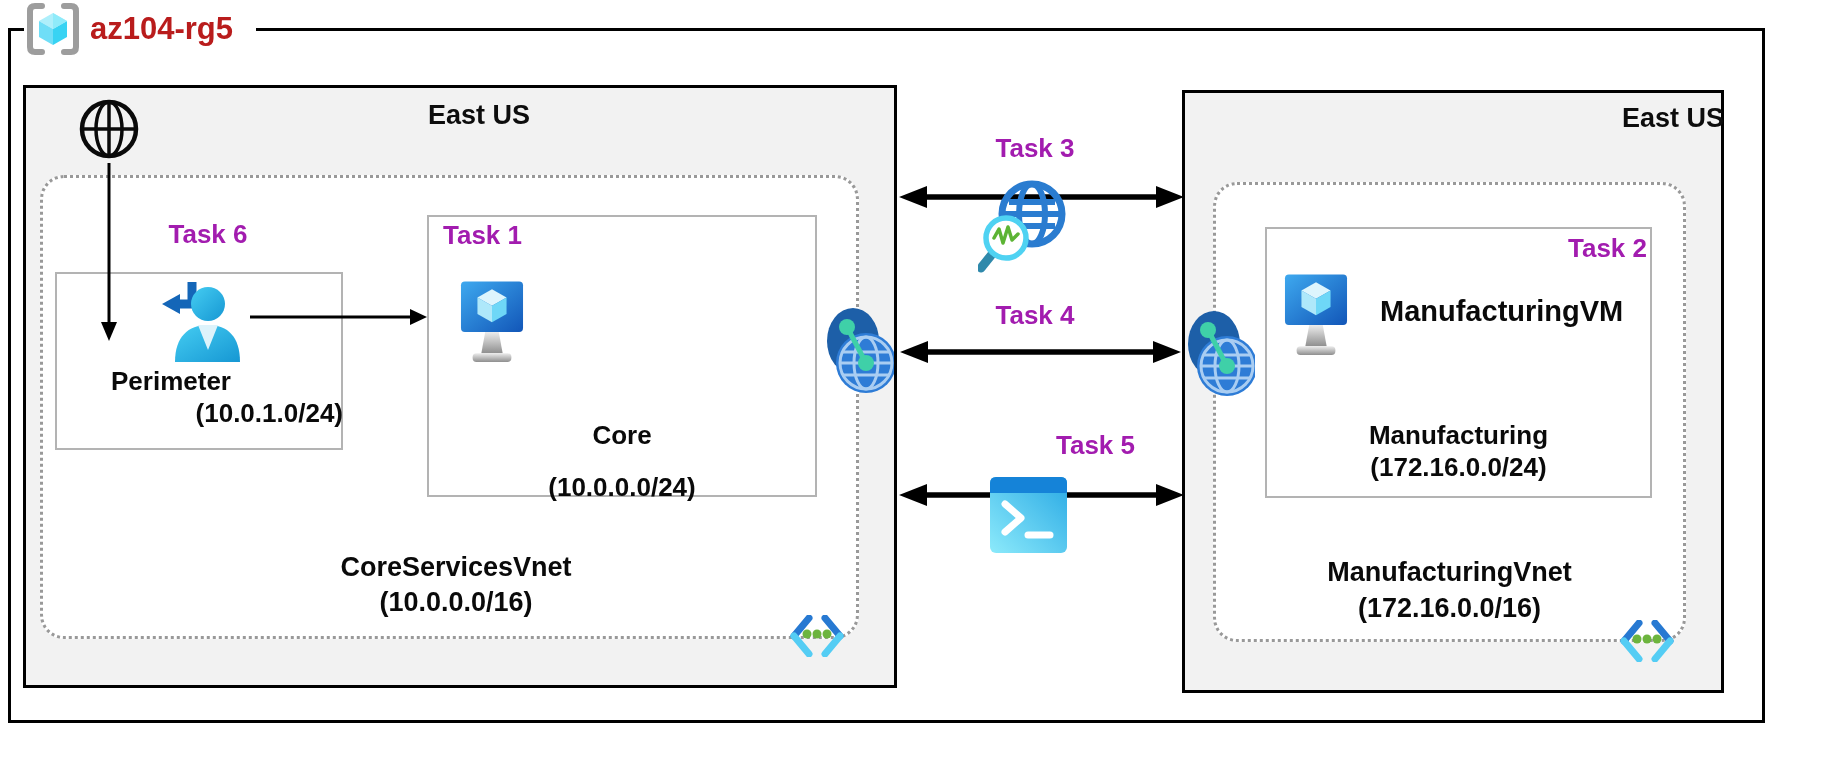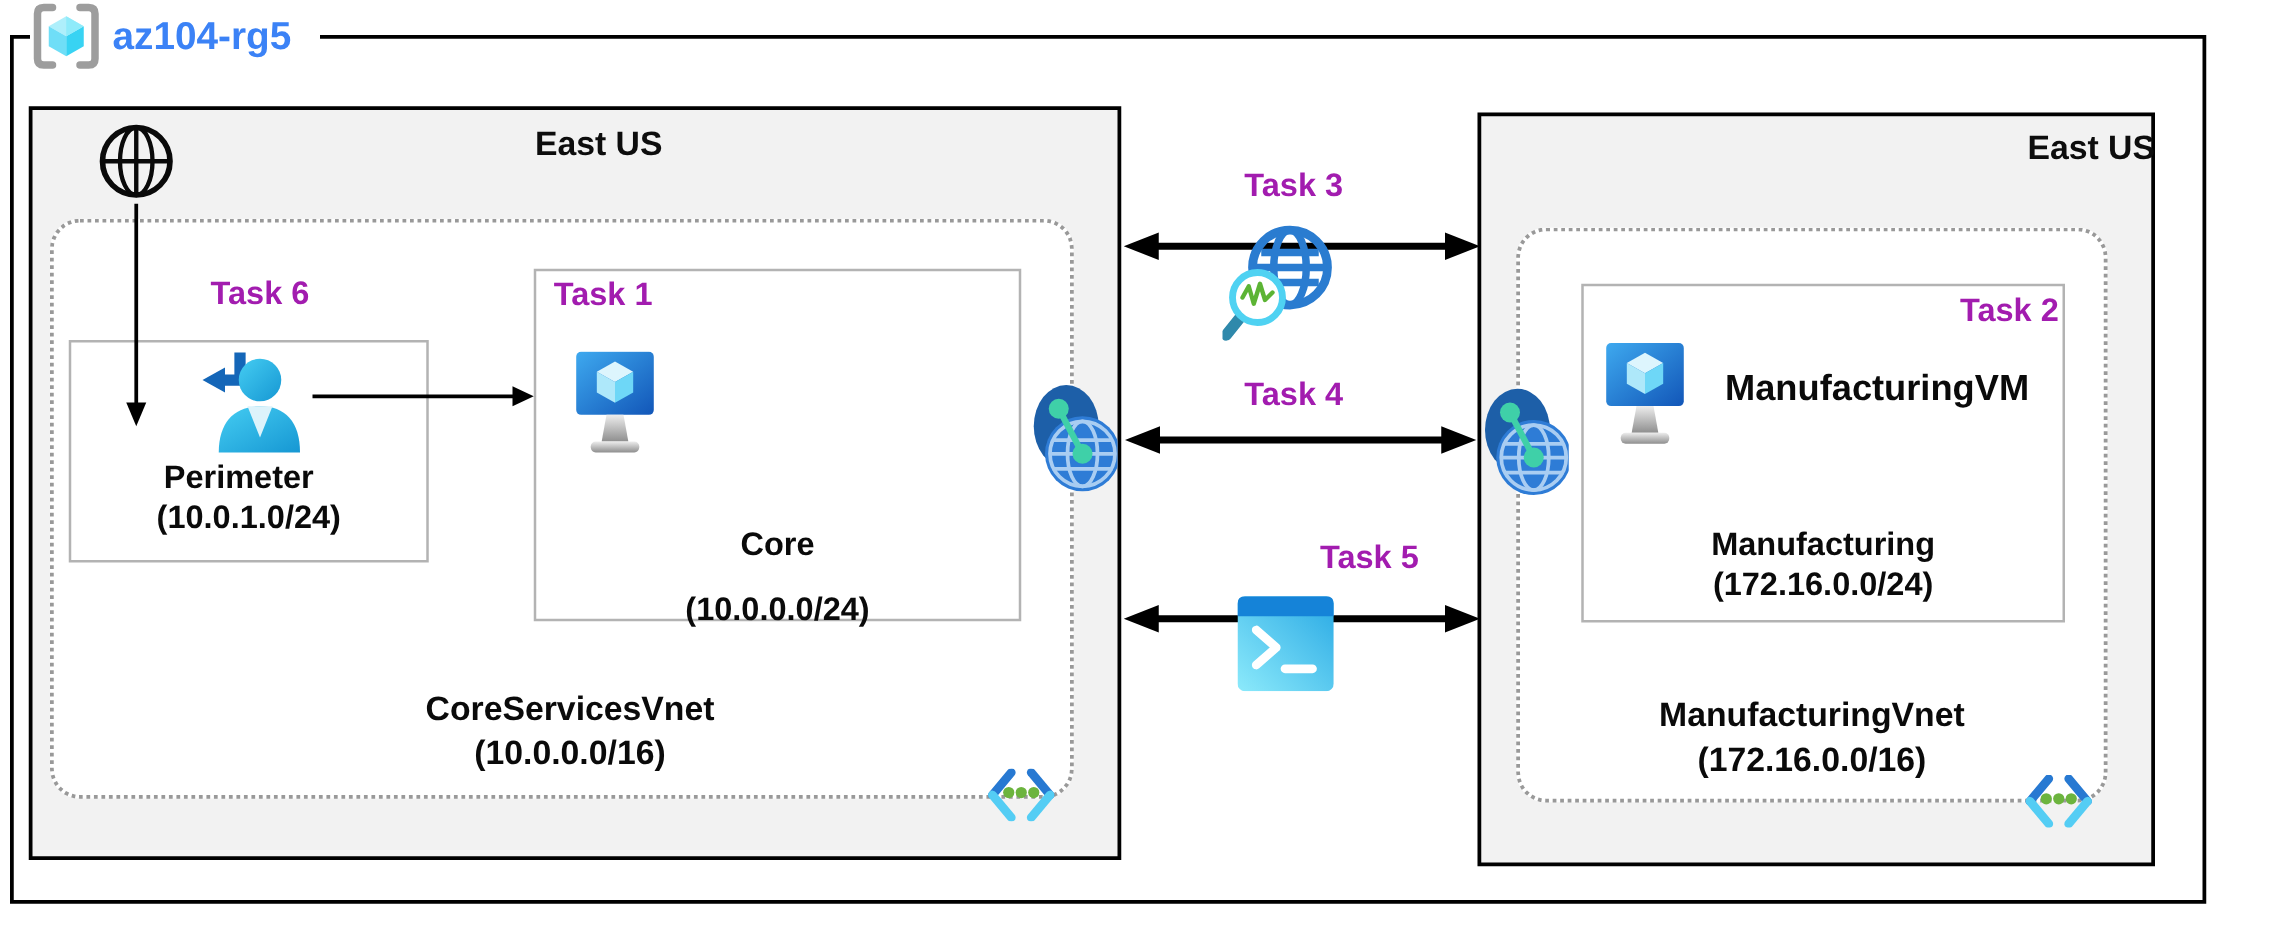--- a/index.html
+++ b/index.html
@@ -10,21 +10,21 @@
   .abs{position:absolute;}
   .outer-box{
     left:8px;top:28px;width:1757px;height:695px;
     border:3px solid #000;box-sizing:border-box;z-index:0;
   }
   .rg-title-area{
     left:24px;top:0px;height:58px;width:232px;background:#fff;z-index:7;
     display:flex;align-items:center;
   }
   .rg-label{
-    font-size:31px;font-weight:bold;color:#3b82f6;margin-left:8px;white-space:nowrap;
+    font-size:31px;font-weight:bold;color:#b91c1c;margin-left:8px;white-space:nowrap;
   }
   .region{
     background:#f2f2f2;border:3px solid #000;box-sizing:border-box;z-index:1;
   }
   .region-left{left:23px;top:85px;width:874px;height:603px;}
   .region-right{left:1182px;top:90px;width:542px;height:603px;}
   .region-header{
     font-size:27px;font-weight:bold;color:#0d0d0d;text-align:right;z-index:6;
   }
   .vnet-box{
@@ -129,22 +129,22 @@
 
   <div class="abs task-label" style="left:118px;top:219px;width:180px;text-align:center;">Task 6</div>
 
   <svg class="abs icon" style="left:148px;top:278px;" width="92" height="86" viewBox="0 0 92 86">
     <path d="M44,4 V26 H30" fill="none" stroke="#1466b8" stroke-width="9"></path>
     <polygon points="14,26 32,16 32,36" fill="#1466b8"></polygon>
     <circle cx="60" cy="26" r="17" fill="url(#gPerson)"></circle>
     <path d="M27,84 C27,59 40,47 60,47 C80,47 92,59 92,84 Z" fill="url(#gPerson)"></path>
     <polygon points="50,47 70,47 60,72" fill="#ddf3fb"></polygon>
   </svg>
-  <div class="abs name-text" style="left:55px;top:366px;width:232px;padding-left:20px;">Perimeter</div>
-  <div class="abs name-text" style="left:55px;top:398px;width:288px;">(10.0.1.0/24)</div>
+  <div class="abs name-text" style="left:55px;top:366px;width:232px;">Perimeter</div>
+  <div class="abs name-text" style="left:55px;top:398px;width:288px;text-align:right;">(10.0.1.0/24)</div>
 
   <div class="abs task-label" style="left:443px;top:220px;">Task 1</div>
   <svg class="abs icon" style="left:460px;top:281px;" width="64" height="94" viewBox="0 0 66 96">
     <rect x="1" y="0" width="64" height="52" rx="4" fill="url(#gScreen)"></rect>
     <polygon points="33,8 48,16.5 33,25 18,16.5" fill="#ddf5fd"></polygon>
     <polygon points="18,16.5 33,25 33,42 18,33.5" fill="#aee8fa"></polygon>
     <polygon points="33,25 48,16.5 48,33.5 33,42" fill="#6ed7f7"></polygon>
     <polygon points="26,52 40,52 44,74 22,74" fill="url(#gStand)"></polygon>
     <rect x="13" y="74" width="40" height="9" rx="4" fill="url(#gStand)"></rect>
   </svg>

